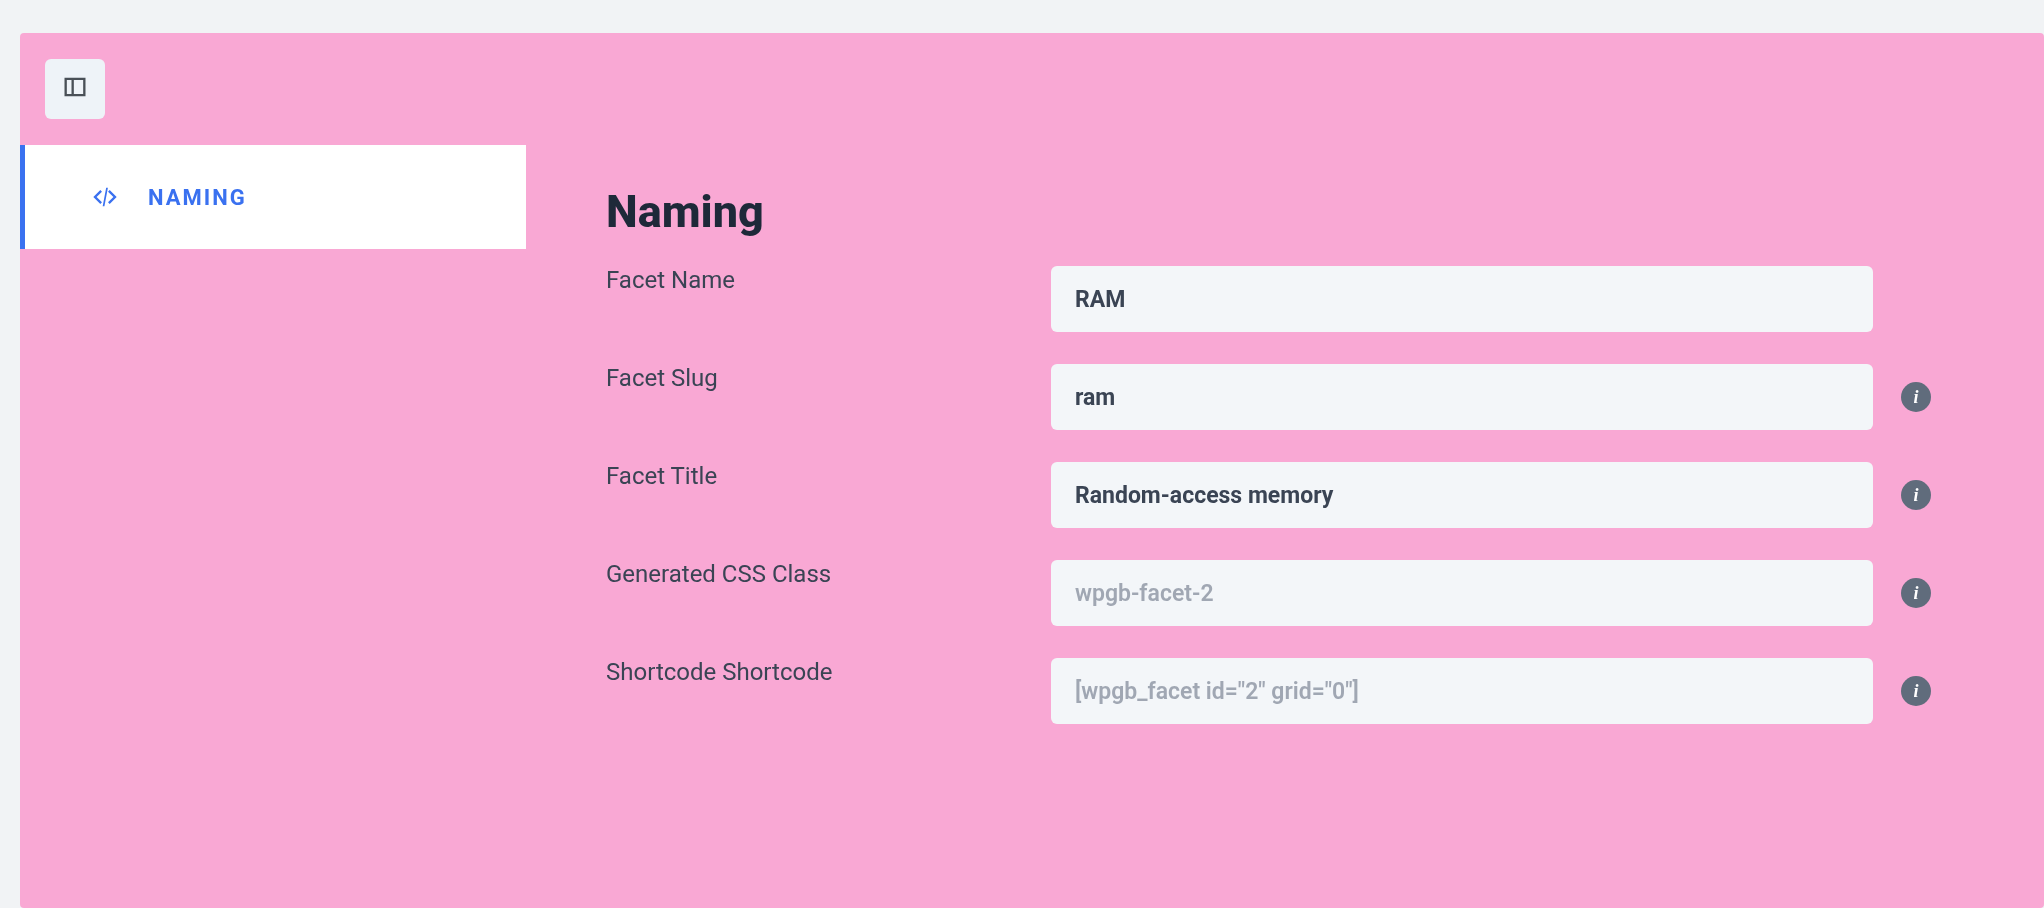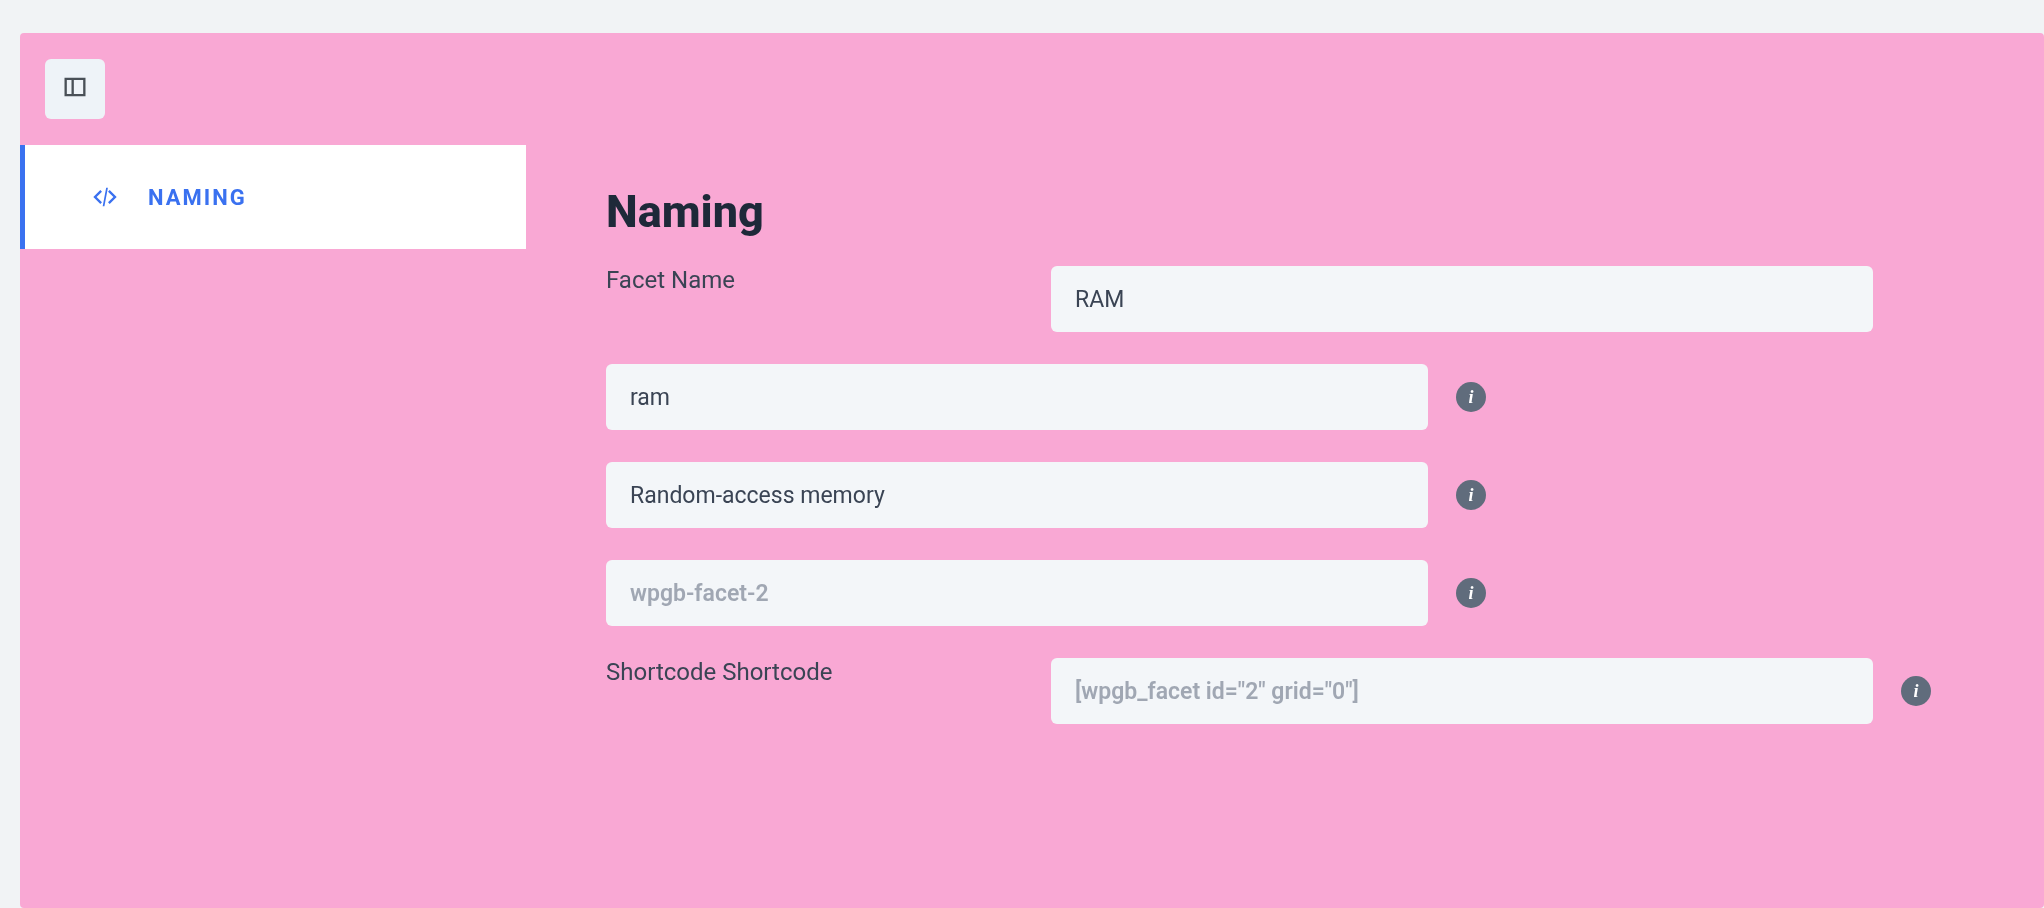--- a/index.html
+++ b/index.html
@@ -147,21 +147,21 @@
     }
     
     .form-input {
       flex: 1;
       height: 66px;
       background-color: #f3f6f9;
       border: none;
       border-radius: 6px;
       padding: 0 24px;
       font-size: 23px;
-      font-weight: 400;
+      font-weight: 700;
       color: #3a4454;
       font-family: inherit;
     }
     
     .form-input.readonly {
       color: #a0a7b3;
       font-weight: 600;
     }
     
     .info-icon {
@@ -225,34 +225,37 @@
 
         <div class="form-group">
           <label class="form-label">Facet Name</label>
           <div class="form-input-wrapper">
             <input type="text" class="form-input" value="RAM" style="">
             <span class="info-spacer"></span>
           </div>
         </div>
 
         <div class="form-group">
+          <label class="form-label">Facet Slug</label>
           <div class="form-input-wrapper">
             <input type="text" class="form-input" value="ram" style="">
             <span class="info-icon">i</span>
           </div>
         </div>
 
         <div class="form-group">
+          <label class="form-label">Facet Title</label>
           <div class="form-input-wrapper">
             <input type="text" class="form-input" value="Random-access memory" style="">
             <span class="info-icon">i</span>
           </div>
         </div>
 
         <div class="form-group">
+          <label class="form-label">Generated CSS Class</label>
           <div class="form-input-wrapper">
             <input type="text" class="form-input readonly" readonly="" value="wpgb-facet-2" style="">
             <span class="info-icon">i</span>
           </div>
         </div>
 
         <div class="form-group">
           <label class="form-label">Shortcode Shortcode</label>
           <div class="form-input-wrapper">
             <input type="text" class="form-input readonly" readonly="" value="[wpgb_facet id=&quot;2&quot; grid=&quot;0&quot;]" style="">

